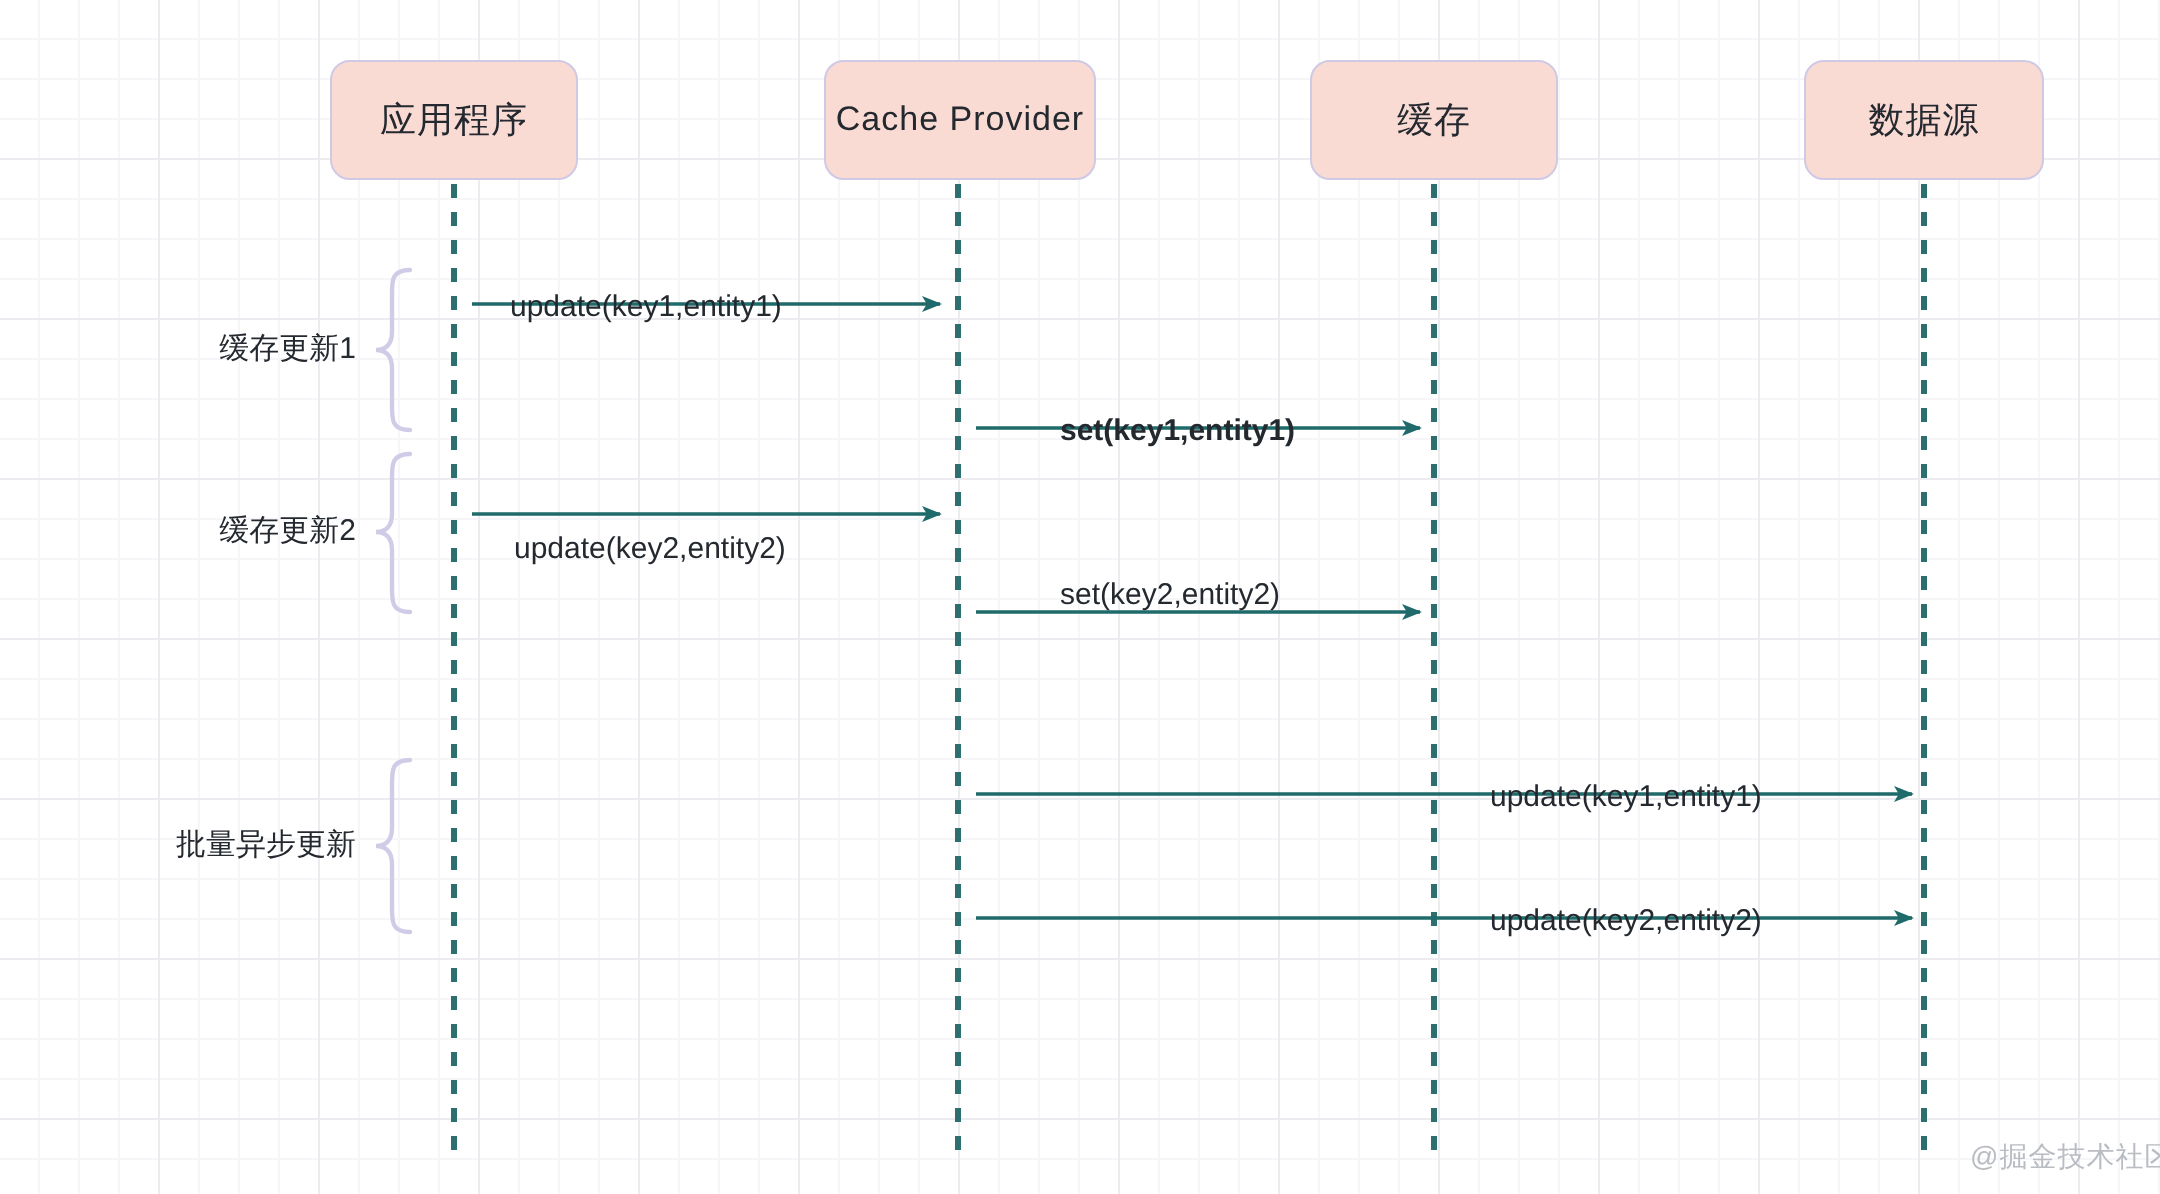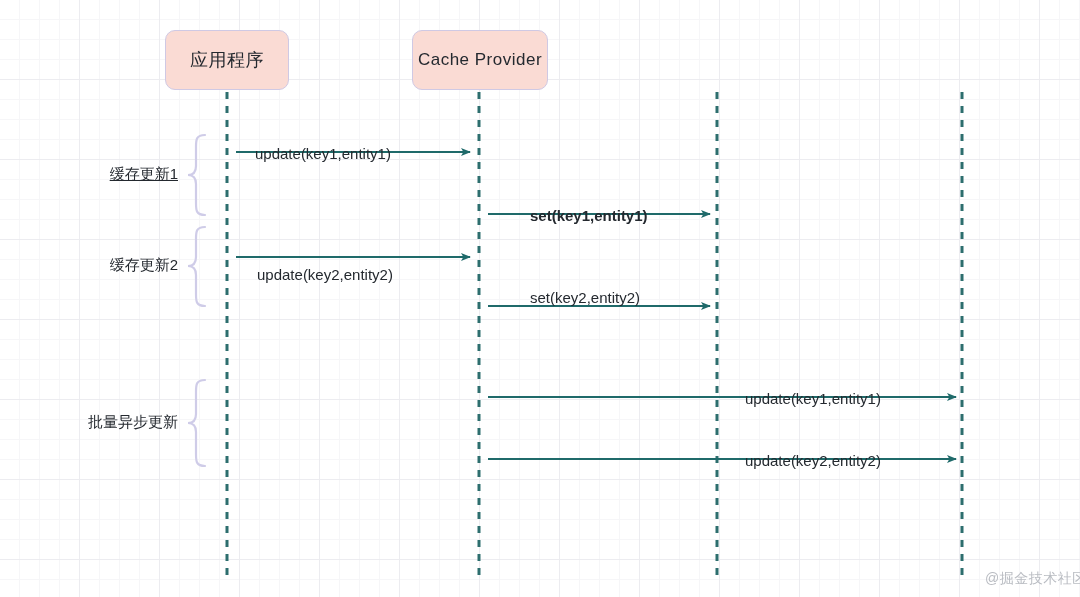--- a/index.html
+++ b/index.html
@@ -109,28 +109,34 @@
   </svg>
 
   <div class="participant" style="left:165px; top:30px; width:124px; height:60px;">
     <span>应用程序</span>
   </div>
 
   <div class="participant latin" style="left:412px; top:30px; width:136px; height:60px;">
     <span>Cache Provider</span>
   </div>
 
+  <div class="participant" style="left:655px; top:30px; width:124px; height:60px;">
+    <span>缓存</span>
+  </div>
 
+  <div class="participant" style="left:902px; top:30px; width:120px; height:60px;">
+    <span>数据源</span>
+  </div>
 
   <div class="msg-label" style="left:255px; top:113px;">update(key1,entity1)</div>
   <div class="msg-label" style="left:530px; top:175px;font-weight:bold;">set(key1,entity1)</div>
   <div class="msg-label" style="left:257px; top:234px;">update(key2,entity2)</div>
   <div class="msg-label" style="left:530px; top:257px;">set(key2,entity2)</div>
   <div class="msg-label" style="left:745px; top:358px;">update(key1,entity1)</div>
   <div class="msg-label" style="left:745px; top:420px;">update(key2,entity2)</div>
 
-  <div class="group-label" style="left:0px; top:165px; width:178px;text-decoration:underline;">缓存更新1</div>
+  <div class="group-label" style="left:0px; top:165px; width:178px;">缓存更新1</div>
   <div class="group-label" style="left:0px; top:256px; width:178px;">缓存更新2</div>
   <div class="group-label" style="left:0px; top:413px; width:178px;">批量异步更新</div>
 
   <div class="watermark" style="left:985px; top:570px;">@掘金技术社区</div>
 
 </div>
 
 </body></html>

